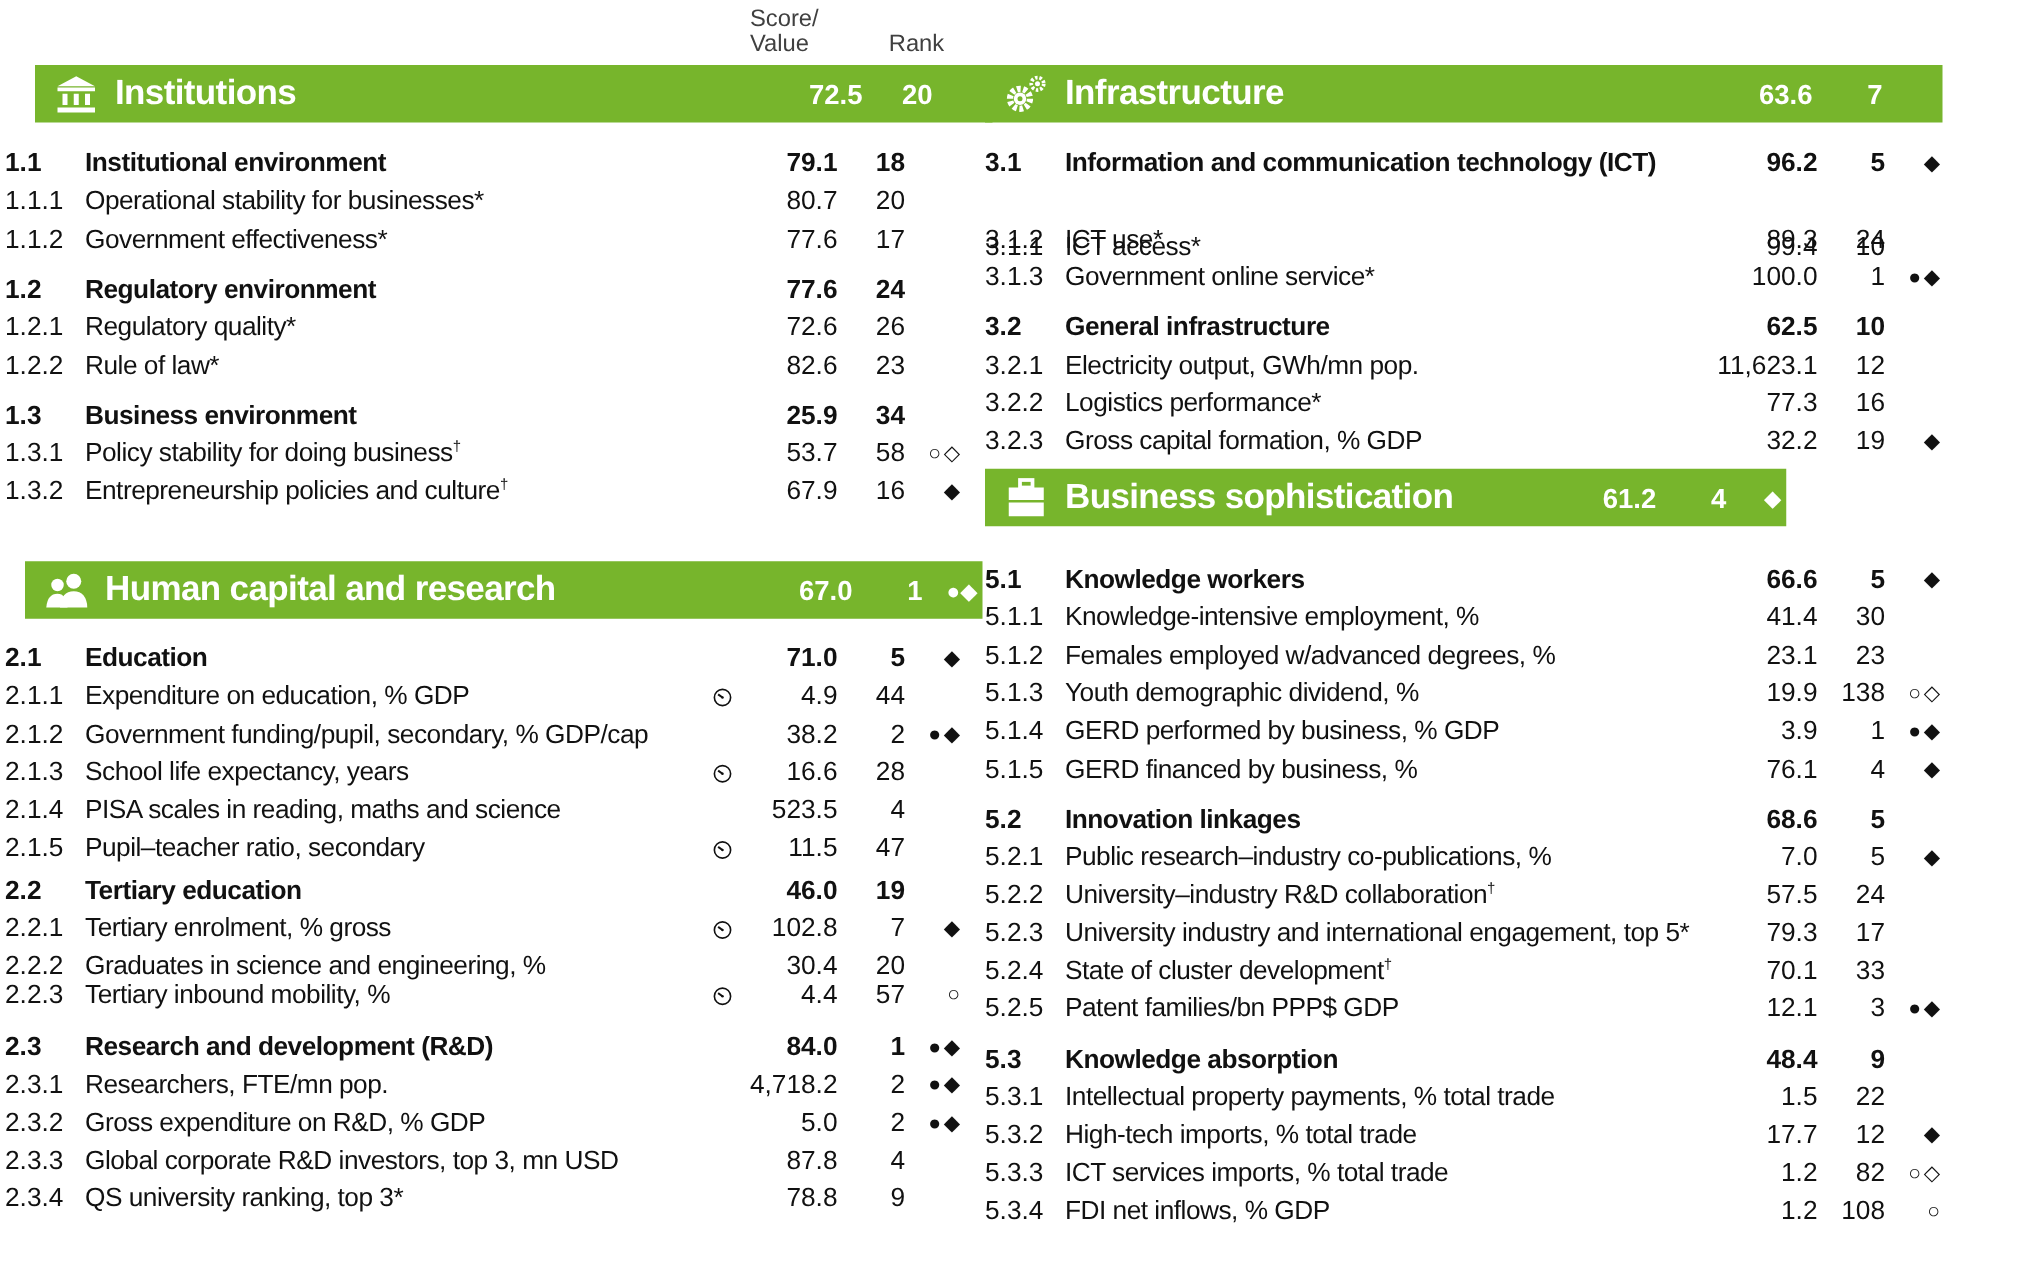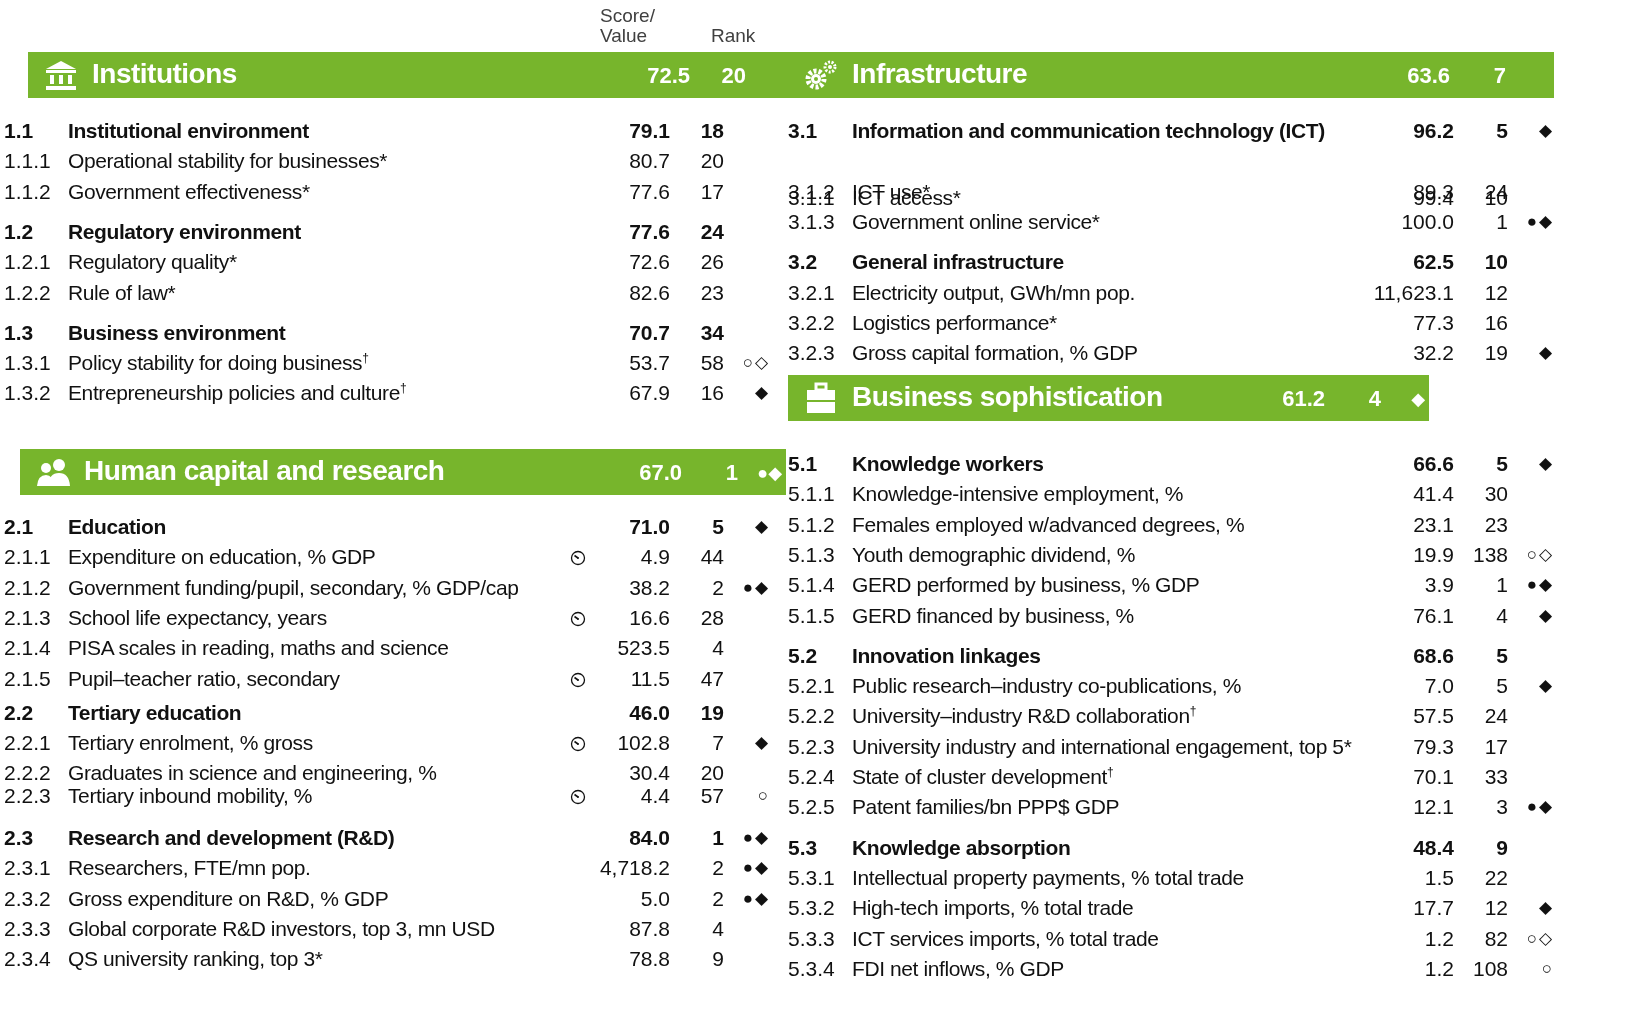--- a/index.html
+++ b/index.html
@@ -88,21 +88,21 @@
       <div class="row" style="top: 277.5px;">
         <span class="num">1.2.2</span>
         <span class="label">Rule of law*</span>
         <span class="val">82.6</span>
         <span class="rk">23</span>
         <span class="mk"></span>
       </div>
       <div class="row sub" style="top: 317.8px;">
         <span class="num">1.3</span>
         <span class="label">Business environment</span>
-        <span class="val">70.7</span>
+        <span class="val">25.9</span>
         <span class="rk">34</span>
         <span class="mk"></span>
       </div>
       <div class="row" style="top: 348.1px;">
         <span class="num">1.3.1</span>
         <span class="label">Policy stability for doing business<sup>†</sup></span>
         <span class="val">53.7</span>
         <span class="rk">58</span>
         <span class="mk">○◇</span>
       </div>

